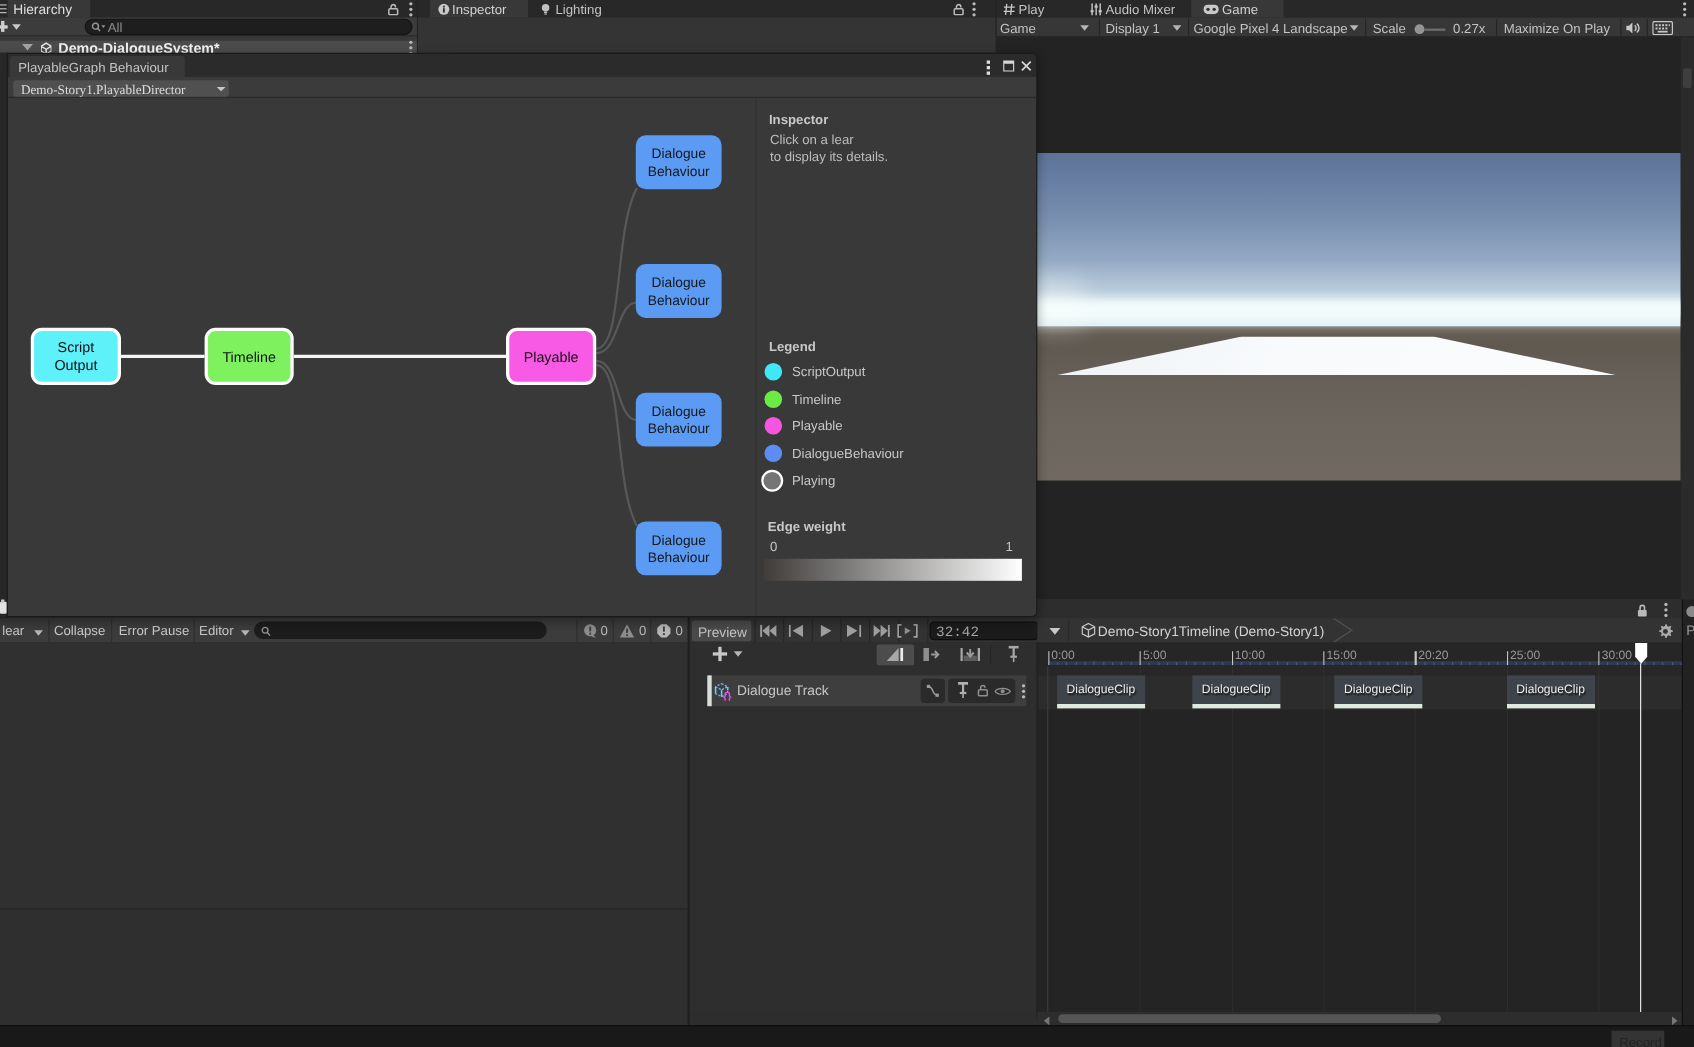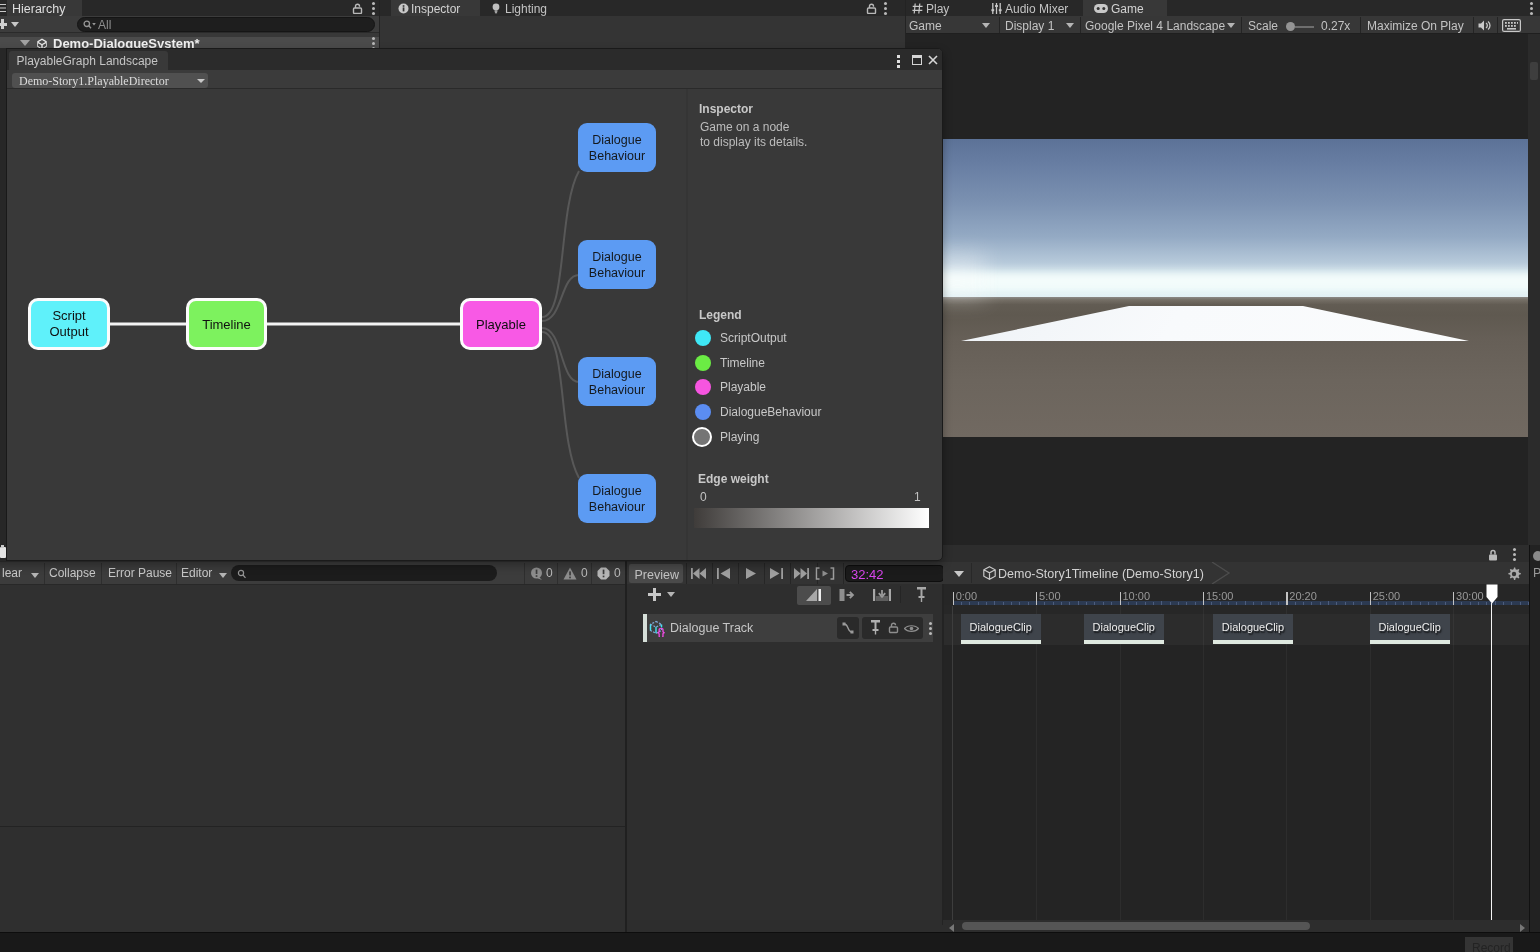--- a/index.html
+++ b/index.html
@@ -237,21 +237,21 @@
     <path d="M6.5 0 L13 5.5 L6.5 11 Z" fill="#9f9f9f"></path>
     <rect x="13.2" y="0" width="1.8" height="11" fill="#9f9f9f"></rect>
   </svg>
   <svg class="abs" style="left:187.5px;top:22px;" width="20" height="13" viewBox="0 0 20 13">
     <path d="M4.5 1 H1.5 V12 H4.5" fill="none" stroke="#9f9f9f" stroke-width="1.5"></path>
     <path d="M15.5 1 H18.5 V12 H15.5" fill="none" stroke="#9f9f9f" stroke-width="1.5"></path>
     <path d="M7.5 3.5 L13 6.5 L7.5 9.5 Z" fill="#8f8f8f"></path>
   </svg>
 
   <div class="abs" style="left:218px;top:20px;width:99px;height:16.5px;background:#1b1b1b;border:1px solid #0e0e0e;border-radius:4px;"></div>
-  <div class="txt" style="left:224px;top:22px;font-size:13px;color:#d946ef;">32:42</div>
+  <div class="txt" style="left:224px;top:22px;font-size:13px;color:#a3a3a3;font-family:Liberation Mono, monospace;">32:42</div>
 
   <div class="abs" style="left:0;top:39px;width:320px;height:21px;background:#2e2e2e;"></div>
   <div class="abs" style="left:21px;top:48px;width:13px;height:2.5px;background:#c8c8c8;"></div>
   <div class="abs" style="left:26.3px;top:43px;width:2.5px;height:13px;background:#c8c8c8;"></div>
   <div class="abs" style="left:40px;top:47px;width:0;height:0;border-left:4px solid transparent;border-right:4px solid transparent;border-top:5px solid #b5b5b5;"></div>
 
   <div class="abs" style="left:169.5px;top:40.5px;width:34px;height:19px;background:#4c4c4c;border-radius:2px;"></div>
   <svg class="abs" style="left:179px;top:44px;" width="16" height="12" viewBox="0 0 16 12">
     <path d="M0 12 L11 12 L11 0 Z" fill="#a8a8a8"></path>
     <rect x="12.5" y="0" width="2.5" height="12" fill="#ededed"></rect>
@@ -454,21 +454,21 @@
 
 <div class="abs" style="left:0;top:932px;width:1540px;height:20px;background:#191919;border-top:1px solid #0d0d0d;"></div>
 <div class="abs" style="left:1465px;top:937px;width:48px;height:15px;background:#343434;overflow:hidden;">
   <div class="txt" style="left:7px;top:4px;font-size:12px;color:#232323;">Record</div>
 </div>
 
 <div class="abs" id="win" style="left:-8px;top:48px;width:951px;height:513px;background:#393939;border-radius:5px;border:1px solid #1a1a1a;box-shadow:0 4px 10px rgba(0,0,0,0.32);overflow:hidden;">
 
   <div class="abs" style="left:0;top:0;width:951px;height:21px;background:#2b2b2b;"></div>
   <div class="abs" style="left:15.5px;top:2px;width:159px;height:19px;background:#393939;border-radius:3px 3px 0 0;"></div>
-  <div class="txt" style="left:23.5px;top:4.5px;font-size:12px;color:#c5c5c5;">PlayableGraph Landscape</div>
+  <div class="txt" style="left:23.5px;top:4.5px;font-size:12px;color:#c5c5c5;">PlayableGraph Behaviour</div>
   <div class="abs" style="left:904px;top:5.5px;width:3px;height:3px;background:#dedede;box-shadow:0 5px 0 #dedede,0 10px 0 #dedede;"></div>
   <div class="abs" style="left:919px;top:5.5px;width:10px;height:10px;border:1.5px solid #d6d6d6;border-top-width:3px;"></div>
   <svg class="abs" style="left:935px;top:5.5px;" width="10" height="10" viewBox="0 0 10 10">
     <path d="M1 1 L9 9 M9 1 L1 9" stroke="#d6d6d6" stroke-width="1.6"></path>
   </svg>
 
   <div class="abs" style="left:0;top:21px;width:951px;height:19px;background:#3b3b3b;border-bottom:1px solid #2a2a2a;"></div>
   <div class="abs" style="left:19px;top:24px;width:196px;height:15px;background:#505050;border-radius:3px;"></div>
   <div class="txt" style="left:26px;top:25px;font-size:12px;color:#dddddd;font-family:Liberation Serif, serif;">Demo-Story1.PlayableDirector</div>
   <div class="abs" style="left:204px;top:30px;width:0;height:0;border-left:4px solid transparent;border-right:4px solid transparent;border-top:4.5px solid #c8c8c8;"></div>
@@ -485,21 +485,21 @@
 
   <div class="abs node" style="left:35px;top:249px;width:82px;height:52px;background:#5ff1fa;border:3px solid #fcfcfc;border-radius:10px;color:#101010;font-size:13px;line-height:16.5px;display:flex;align-items:center;justify-content:center;text-align:center;">Script<br>Output</div>
   <div class="abs node" style="left:193px;top:249px;width:81px;height:52px;background:#7df25e;border:3px solid #fcfcfc;border-radius:10px;color:#101010;font-size:13px;display:flex;align-items:center;justify-content:center;">Timeline</div>
   <div class="abs node" style="left:467px;top:249px;width:82px;height:52px;background:#f859e5;border:3px solid #fcfcfc;border-radius:10px;color:#101010;font-size:13px;display:flex;align-items:center;justify-content:center;">Playable</div>
   <div class="abs nodeb" style="left:585px;top:74px;width:78px;height:49px;background:#5c9bf3;border-radius:9px;color:#14181c;font-size:12.5px;line-height:16px;display:flex;align-items:center;justify-content:center;text-align:center;">Dialogue<br>Behaviour</div>
   <div class="abs nodeb" style="left:585px;top:191px;width:78px;height:49px;background:#5c9bf3;border-radius:9px;color:#14181c;font-size:12.5px;line-height:16px;display:flex;align-items:center;justify-content:center;text-align:center;">Dialogue<br>Behaviour</div>
   <div class="abs nodeb" style="left:585px;top:308px;width:78px;height:49px;background:#5c9bf3;border-radius:9px;color:#14181c;font-size:12.5px;line-height:16px;display:flex;align-items:center;justify-content:center;text-align:center;">Dialogue<br>Behaviour</div>
   <div class="abs nodeb" style="left:585px;top:425px;width:78px;height:49px;background:#5c9bf3;border-radius:9px;color:#14181c;font-size:12.5px;line-height:16px;display:flex;align-items:center;justify-content:center;text-align:center;">Dialogue<br>Behaviour</div>
 
   <div class="txt" style="left:706px;top:53px;font-size:12px;font-weight:bold;color:#c8c8c8;">Inspector</div>
-  <div class="txt" style="left:707px;top:71px;font-size:12px;color:#bdbdbd;">Game on a node</div>
+  <div class="txt" style="left:707px;top:71px;font-size:12px;color:#bdbdbd;">Click on a lear</div>
   <div class="txt" style="left:707px;top:86px;font-size:12px;color:#bdbdbd;">to display its details.</div>
   <div class="txt" style="left:706px;top:259px;font-size:12px;font-weight:bold;color:#c8c8c8;">Legend</div>
   <div id="legend">
         <div class="abs" style="left:702px;top:281px;width:16px;height:16px;border-radius:50%;background:#3fe8f6;"></div>
         <div class="txt" style="left:727px;top:282px;font-size:12px;color:#c8c8c8;">ScriptOutput</div>
         <div class="abs" style="left:702px;top:305.7px;width:16px;height:16px;border-radius:50%;background:#6bec44;"></div>
         <div class="txt" style="left:727px;top:306.7px;font-size:12px;color:#c8c8c8;">Timeline</div>
         <div class="abs" style="left:702px;top:330.4px;width:16px;height:16px;border-radius:50%;background:#f655e0;"></div>
         <div class="txt" style="left:727px;top:331.4px;font-size:12px;color:#c8c8c8;">Playable</div>
         <div class="abs" style="left:702px;top:355.1px;width:16px;height:16px;border-radius:50%;background:#5b8df2;"></div>

